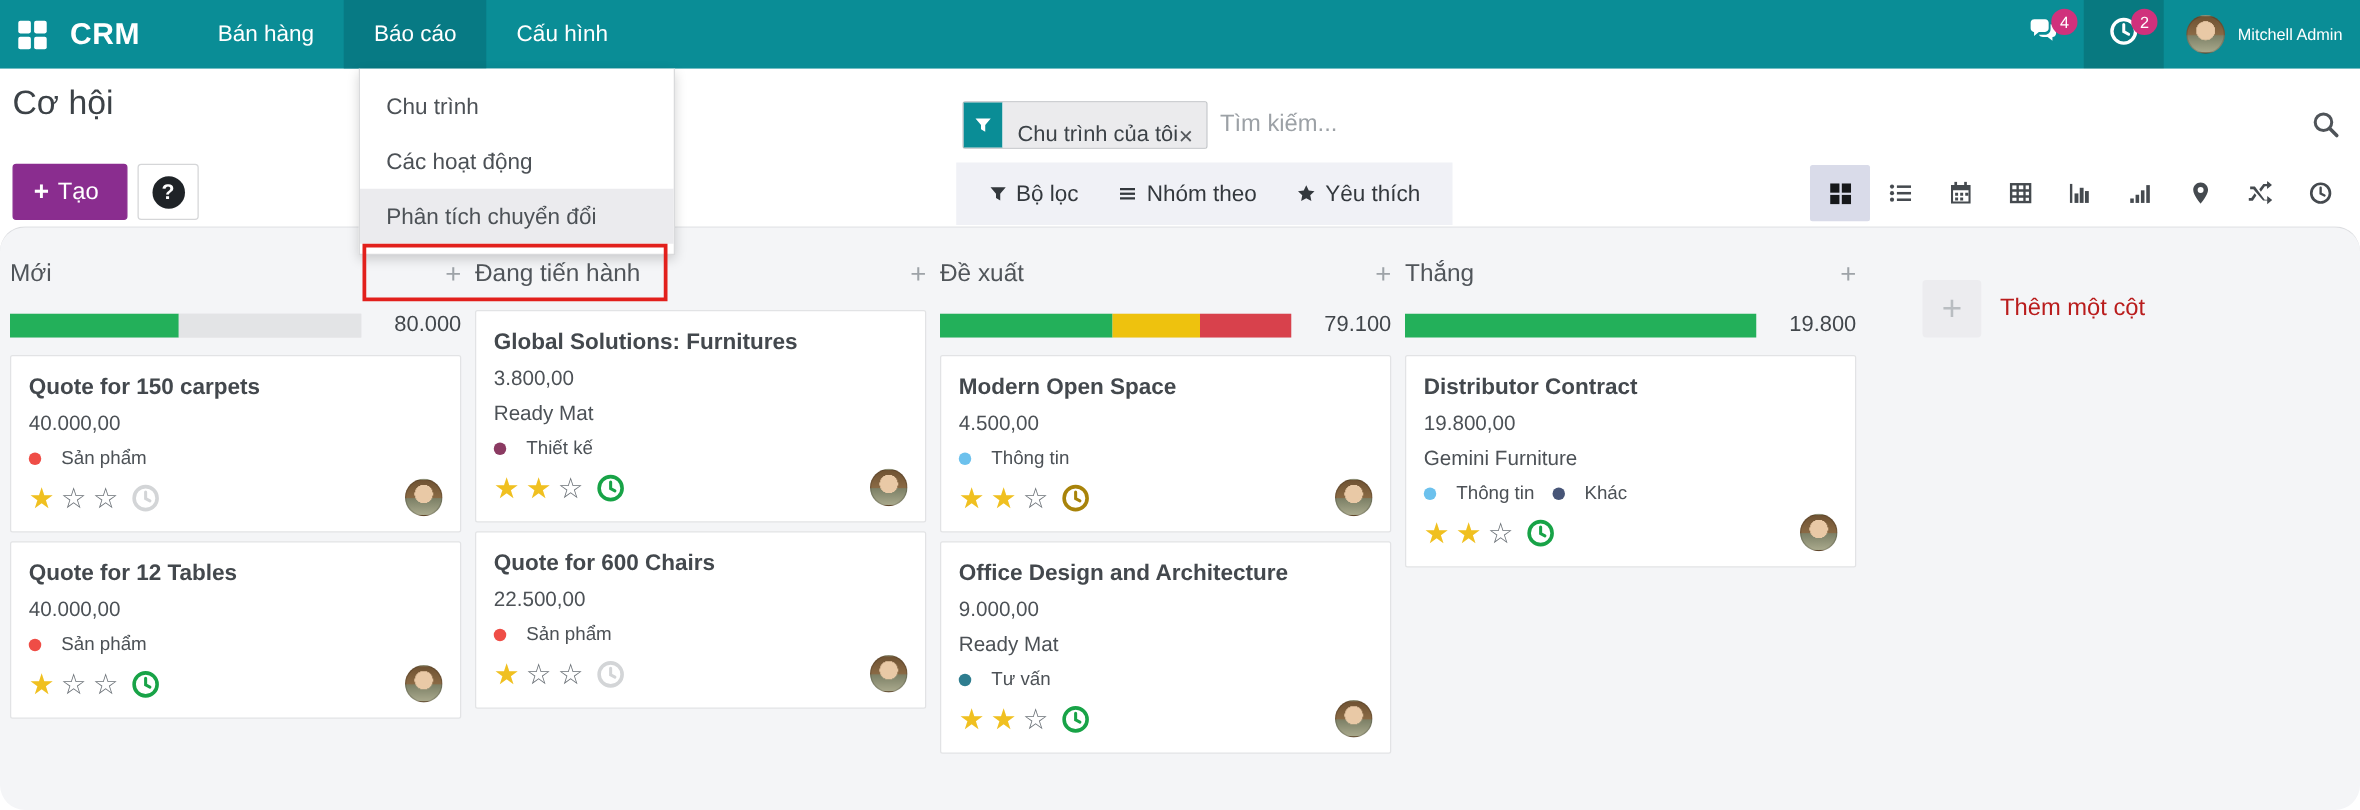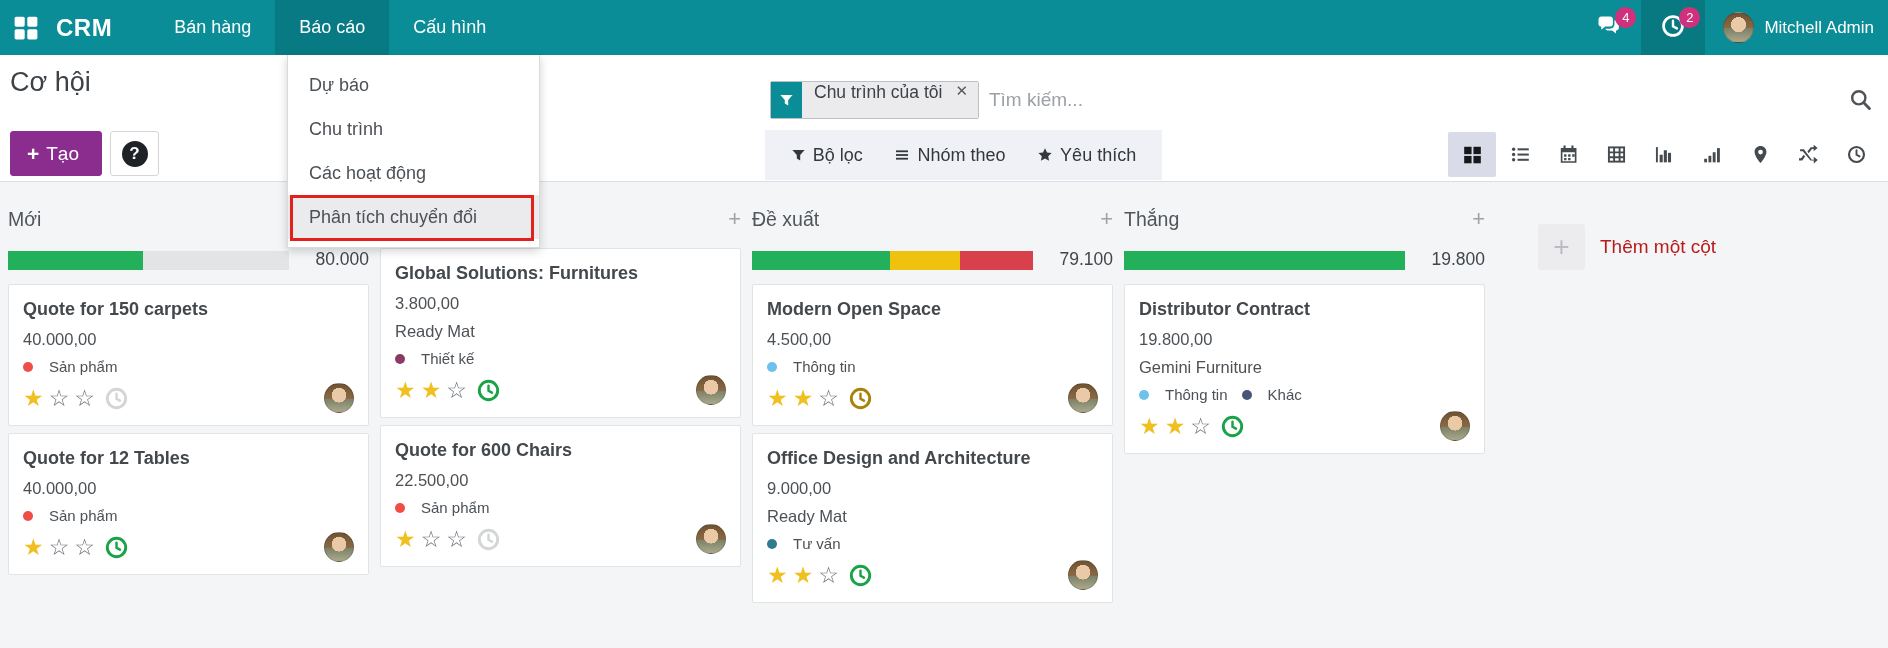--- a/index.html
+++ b/index.html
@@ -18,21 +18,21 @@
   .brand{display:flex; align-items:center; font-size:24px; font-weight:700; letter-spacing:.5px;
          margin:0 38px 0 17px; cursor:pointer;}
   .topnav{display:flex;}
   .nav-item{display:flex; align-items:center; padding:0 24px; font-size:18px; cursor:pointer;}
   .nav-item.active{background:var(--teal-dark);}
   .tb-right{margin-left:auto; display:flex; align-items:stretch;}
   .tb-cell{position:relative; width:64px; display:flex; align-items:center; justify-content:center; cursor:pointer;}
   .tb-cell.dark{background:rgba(0,0,0,.14);}
   .badge{position:absolute; top:7px; right:5px; background:var(--pink); color:#fff; border-radius:11px;
          min-width:21px; height:21px; line-height:21px; font-size:13px; text-align:center; padding:0 5px;}
-  .tb-user{display:flex; align-items:center; gap:10px; padding:0 14px 0 18px; cursor:pointer; font-size:17px;}
+  .tb-user{display:flex; align-items:center; gap:10px; padding:0 14px 0 18px; cursor:pointer; font-size:13px;}
   .avatar{width:31px; height:31px; border-radius:50%; border:1px solid rgba(0,0,0,.15); flex:none;
     background:
       radial-gradient(circle at 50% 40%, #e9c9a6 0%, #e9c9a6 33%, rgba(0,0,0,0) 34%),
       linear-gradient(180deg, #6f5232 0%, #8a6a45 52%, #7c8066 53%, #a9a98c 100%);}
 
   
   .control{position:absolute; left:0; top:55px; right:0; height:126px; background:#fff;padding-left:35px;}
   .page-title{position:absolute; left:10px; top:12px; font-size:27px; font-weight:400; color:#3c4247;}
   .cp-buttons{position:absolute; left:10px; top:76px; display:flex; gap:8px;}
   .btn-create{height:45px; min-width:92px; padding:0 16px; background:var(--purple); color:#fff;
@@ -40,42 +40,42 @@
               display:flex; align-items:center; gap:7px; font-family:inherit;}
   .btn-create .plus{font-weight:700; font-size:21px;}
   .btn-help{height:45px; width:49px; background:#fff; border:1px solid #d5d6d8; border-radius:3px;
             display:flex; align-items:center; justify-content:center; cursor:pointer;}
   .help-circle{width:26px; height:26px; border-radius:50%; background:#1f2327; color:#fff;
                font-size:17px; font-weight:700; line-height:26px; text-align:center;}
 
   .searchbar{position:absolute; left:770px; top:25px; width:1108px; height:40px; display:flex; align-items:center;}
   .facet{display:flex; align-items:stretch; height:38px; border:1px solid #bdc0c3; border-radius:2px; cursor:pointer;}
   .facet-icon{width:31px; background:var(--teal); color:#fff; display:flex; align-items:center; justify-content:center;}
-  .facet-body{display:flex; align-items:flex-start; gap:13px; background:#ebebed; padding:0 10px 0 12px;}
+  .facet-body{display:flex; align-items:flex-end; gap:0; background:#ebebed; padding:0 10px 0 12px;}
   .facet-label{font-size:17.5px; color:#3c4247;}
   .facet-remove{color:#55595d; font-size:15px; cursor:pointer;}
   .search-input{flex:1; border:none; outline:none; font-size:19px; color:#222; padding:0 30px 0 10px;
                 font-family:inherit; background:transparent;}
   .search-input::placeholder{color:#9ca1a6;}
   .search-glass{position:absolute; right:6px; top:8px; color:#4f5459; cursor:pointer;}
 
   .filterrow{position:absolute; left:765px; top:75px; width:397px; height:50px; background:#f0f1f6;
              display:flex; align-items:center; justify-content:space-around; padding:0 10px;}
   .filter-btn{display:flex; align-items:center; gap:7px; font-size:18px; color:#33383d; cursor:pointer;
               background:none; border:none; font-family:inherit;}
   .filter-btn .fi{color:#33383d; display:flex;}
 
   .views{position:absolute; left:1448px; top:77px; display:flex;}
   .view-btn{width:48px; height:45px; display:flex; align-items:center; justify-content:center;
             color:#454a4f; cursor:pointer; border-radius:2px;}
   .view-btn.active{background:#d9dbe9; color:#16181a;}
 
   
   .kanban{position:absolute; left:0; top:181px; right:0; bottom:0; background:#f4f5f7;
-          border-top:1px solid #dcdde0; padding:22px 0 0 8px; display:flex; overflow:hidden;}
+          border-top:1px solid #dcdde0; padding:22px 0 0 8px; display:flex; overflow:hidden;border-radius:20px;}
   .col{width:372px; flex:none;}
   .col-head{width:361px; display:flex; align-items:center; justify-content:space-between; height:30px;}
   .col-title{font-size:19.5px; color:#50555a; white-space:nowrap; overflow:hidden;}
   .col-plus{color:#9ea3a8; font-size:22px; cursor:pointer; line-height:1;}
   .col-progress{width:361px; margin-top:15px; display:flex; align-items:flex-end;}
   .pbar{flex:1; height:19px; display:flex; cursor:pointer; background:#e3e4e6;}
   .pseg{height:100%;}
   .pval{width:80px; text-align:right; font-size:17.5px; font-weight:500; color:#41464b;}
   .cards{margin-top:14px; display:flex; flex-direction:column; gap:7px;}
   .card{width:361px; background:#fff; border:1px solid #e2e3e5; border-radius:2px;
@@ -541,19 +541,18 @@
           </div>
         </div>
       </div>
       <div class="addcol">
         <button class="addcol-btn">+</button>
         <span class="addcol-label">Thêm một cột</span>
       </div>
     </section>
 
   <div class="dropdown" id="dropdown">
-      <div class="dd-item">Dự báo</div>
       <div class="dd-item">Chu trình</div>
       <div class="dd-item">Các hoạt động</div>
       <div class="dd-item hl">Phân tích chuyển đổi</div>
       <div class="red-box"></div>
     </div>
 </div>
 
 </body></html>

